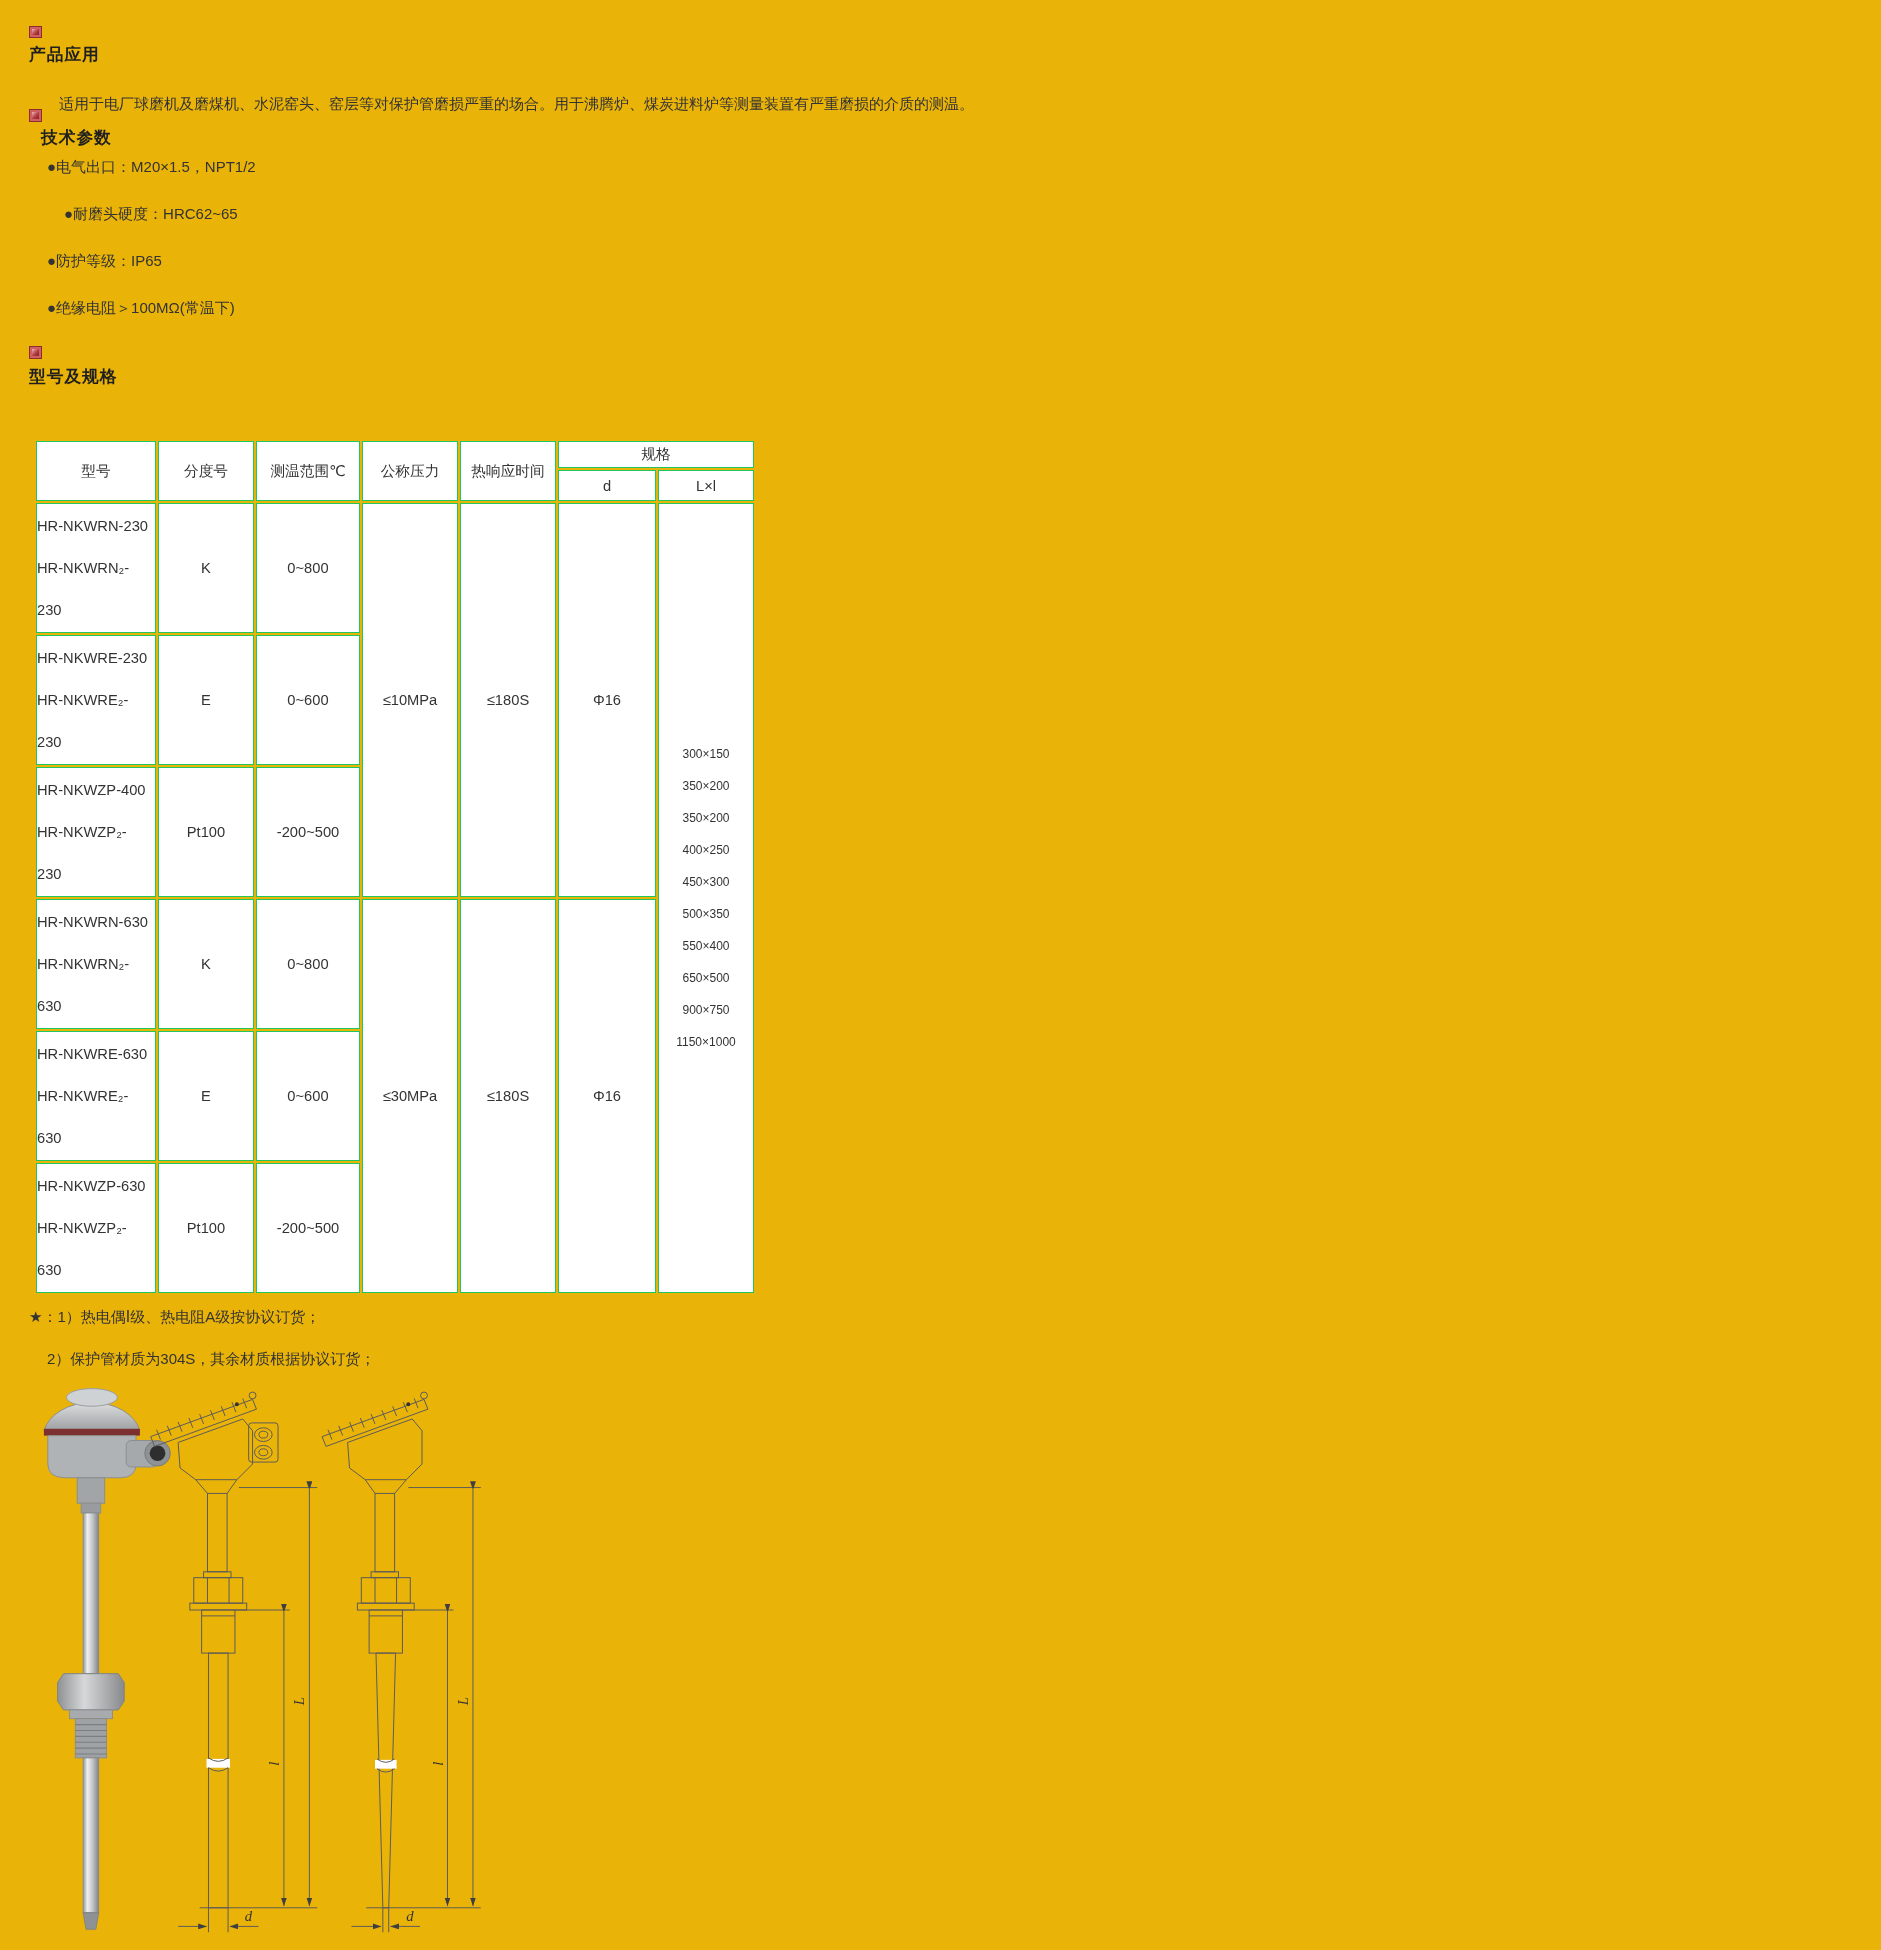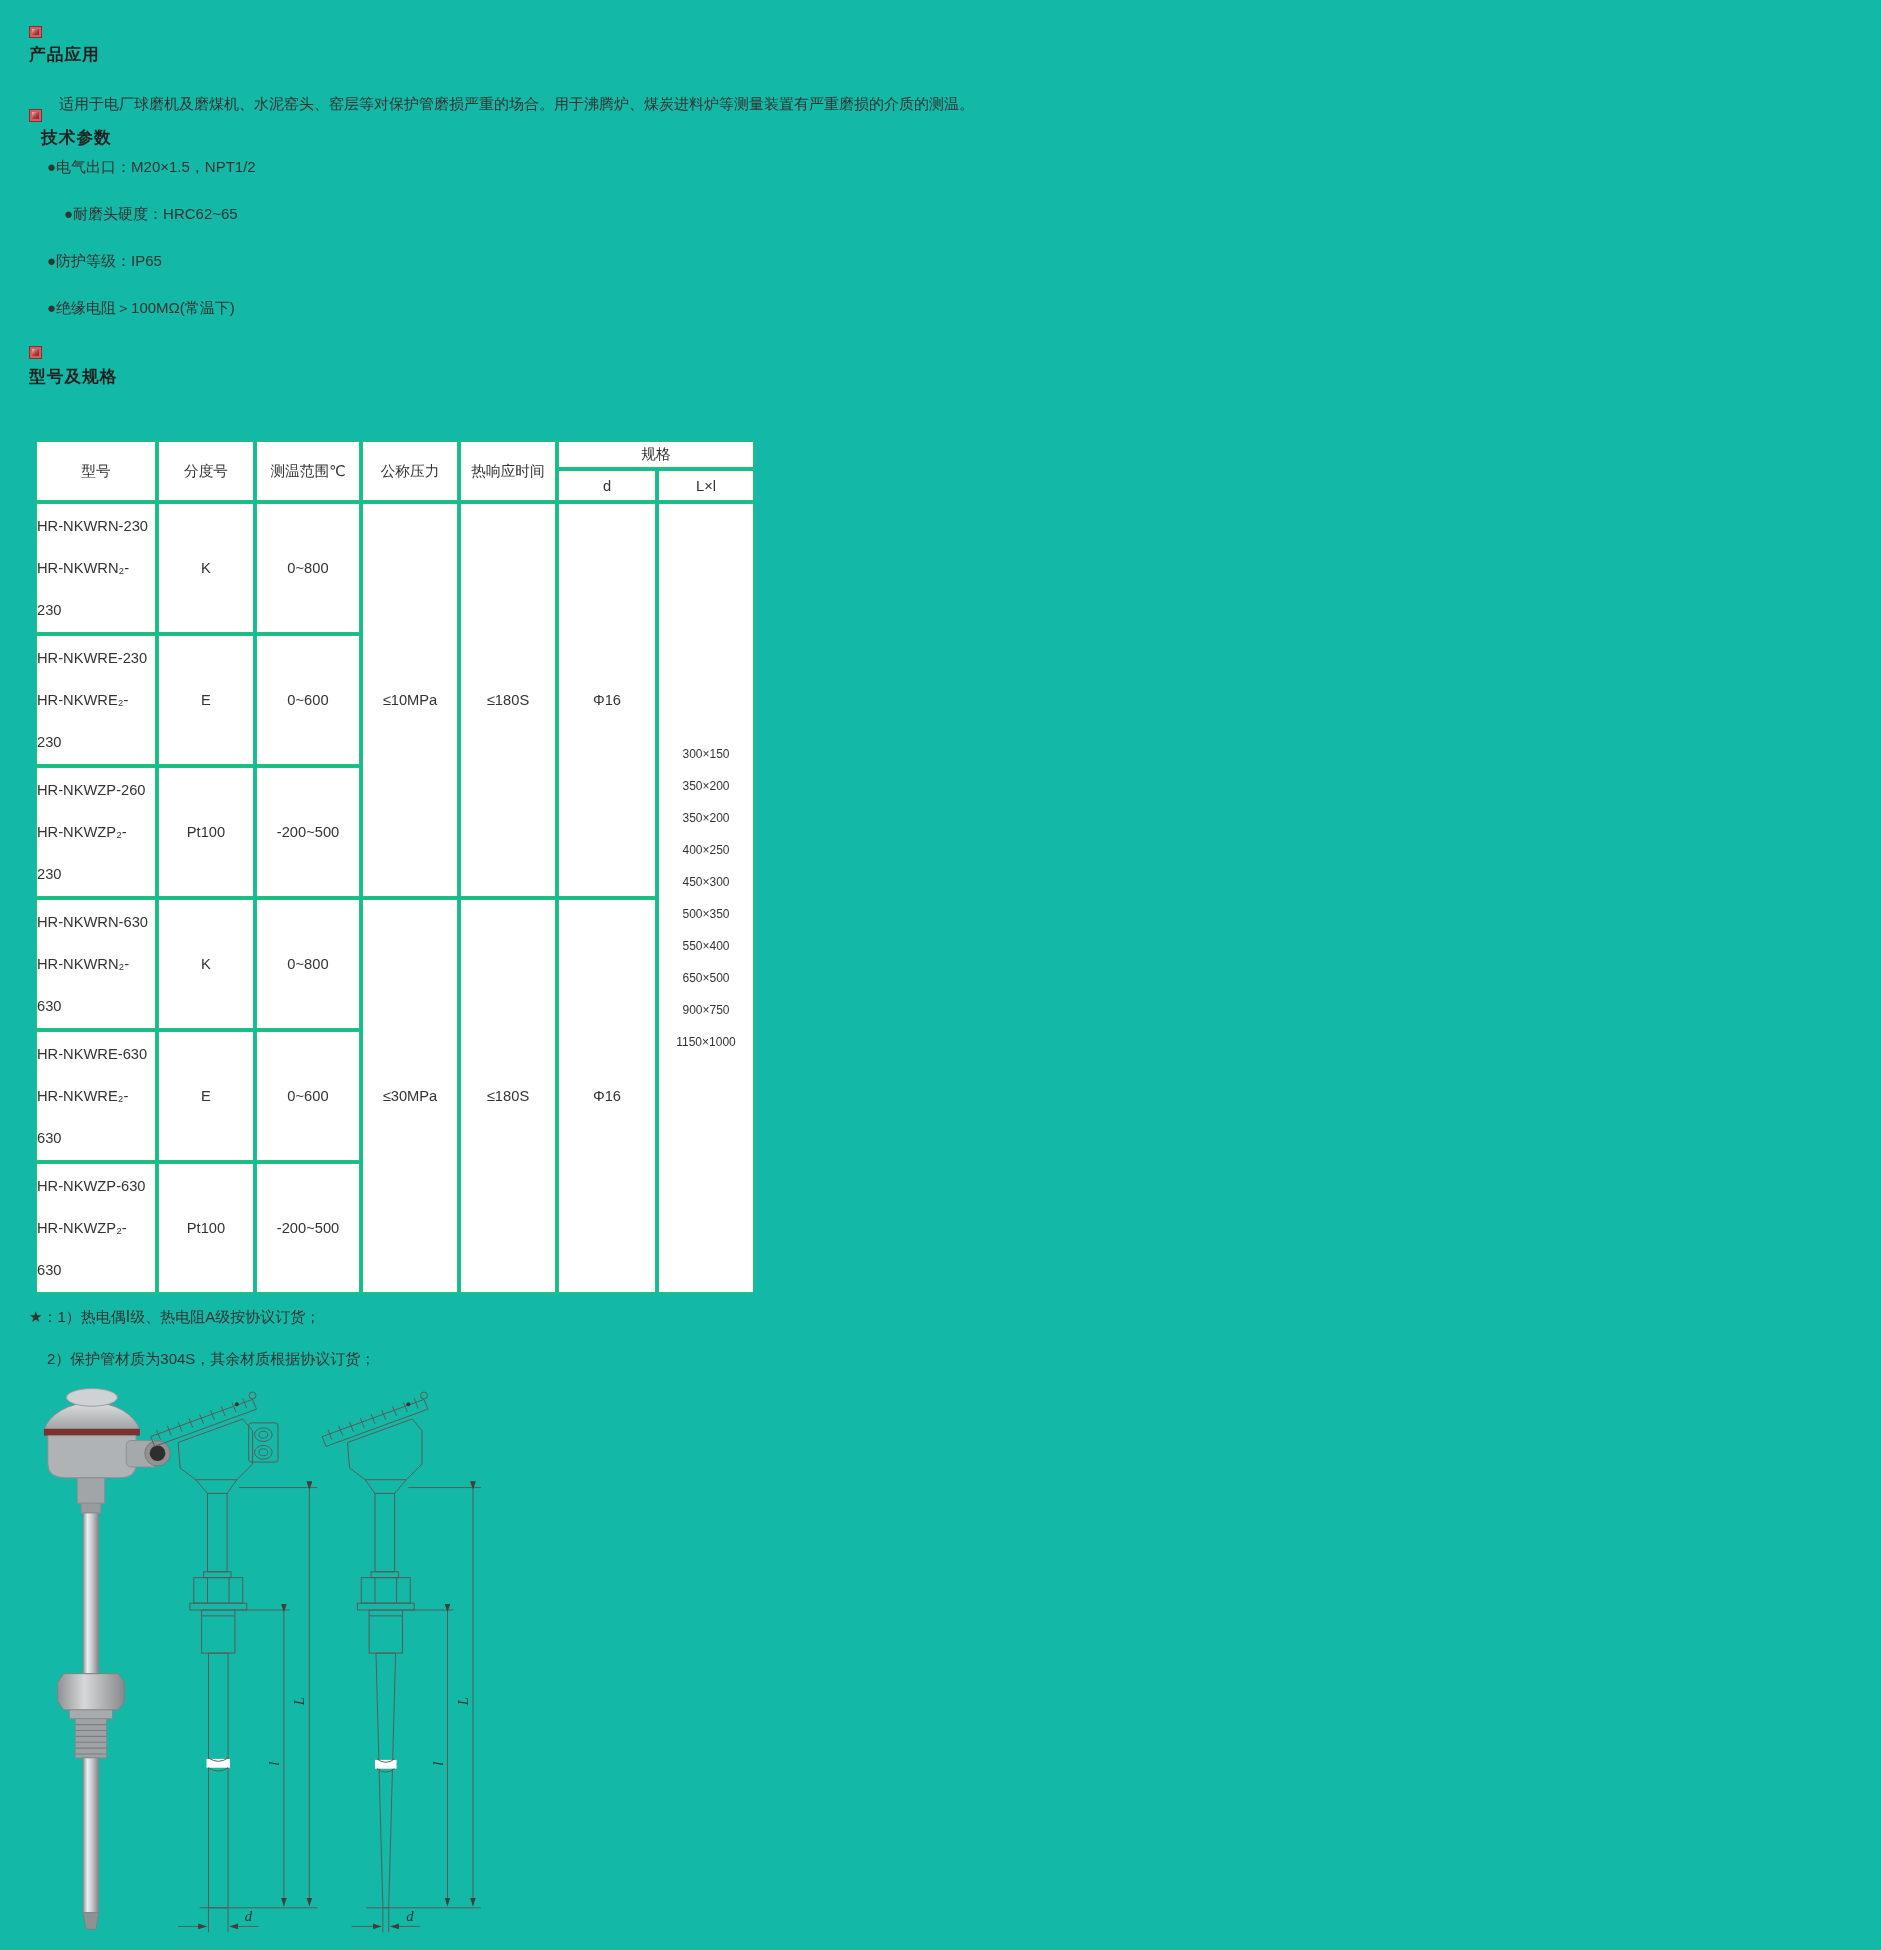--- a/index.html
+++ b/index.html
@@ -1,17 +1,17 @@
 <!DOCTYPE html>
 <html><head>
 <meta charset="utf-8">
 <style>
   html,body{margin:0;padding:0;background:#ffffff;}
   .page{
-    position:relative;width:1882px;height:1950px;background:#14b8a6;overflow:hidden;
+    position:relative;width:1882px;height:1950px;background:#eab308;overflow:hidden;
     font-family:"Liberation Sans","DejaVu Sans",sans-serif;color:#333;
   }
   .marker{
     position:absolute;width:12.7px;height:12.7px;box-sizing:border-box;
     border:1px solid #8c2e2e;background:#cf5f63;
   }
   .marker i{
     position:absolute;left:2px;top:2px;right:2px;bottom:2px;display:block;
     background:linear-gradient(135deg,#f2b8ba 0%,#b43d41 55%,#7d2426 100%);
   }
@@ -124,21 +124,21 @@
         <td class="model-cell">
           <div>HR-NKWRE-230</div>
           <div>HR-NKWRE₂-</div>
           <div>230</div>
         </td>
         <td>E</td>
         <td>0~600</td>
       </tr>
       <tr class="brow">
         <td class="model-cell">
-          <div>HR-NKWZP-260</div>
+          <div>HR-NKWZP-400</div>
           <div>HR-NKWZP₂-</div>
           <div>230</div>
         </td>
         <td>Pt100</td>
         <td>-200~500</td>
       </tr>
       <tr class="brow">
         <td class="model-cell">
           <div>HR-NKWRN-630</div>
           <div>HR-NKWRN₂-</div>

